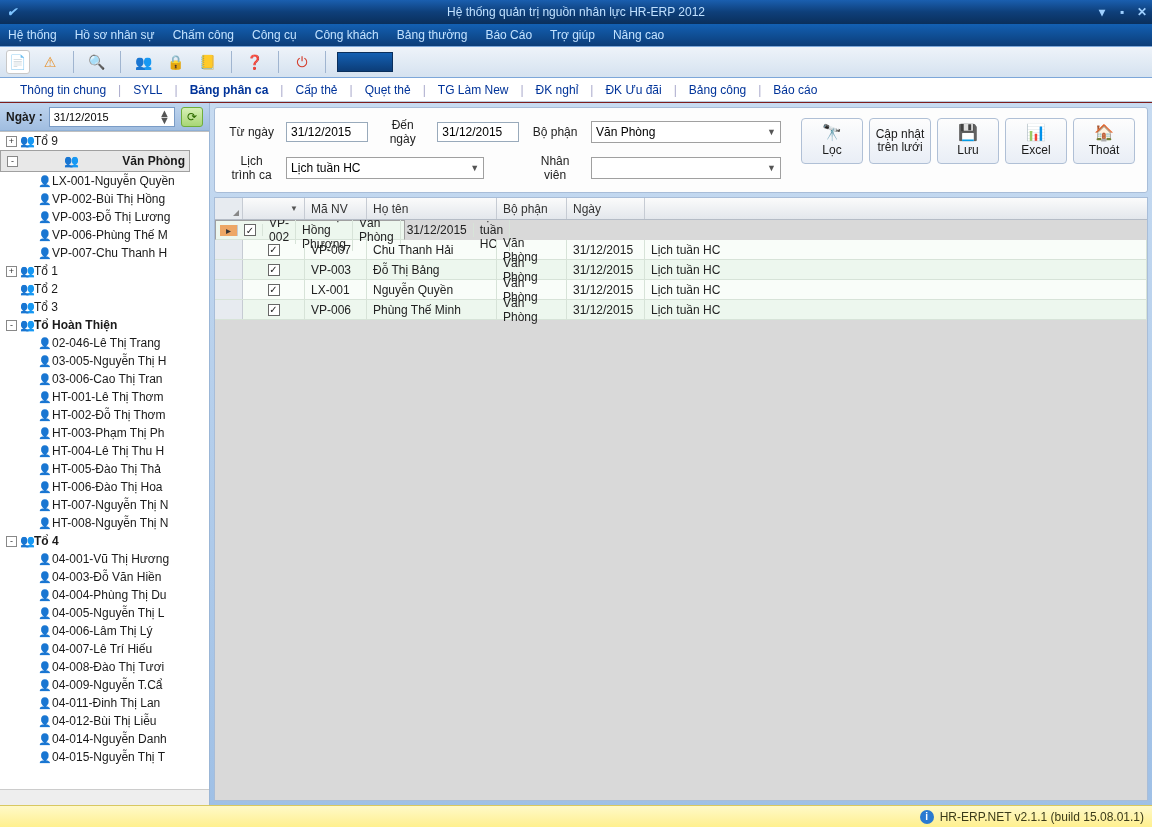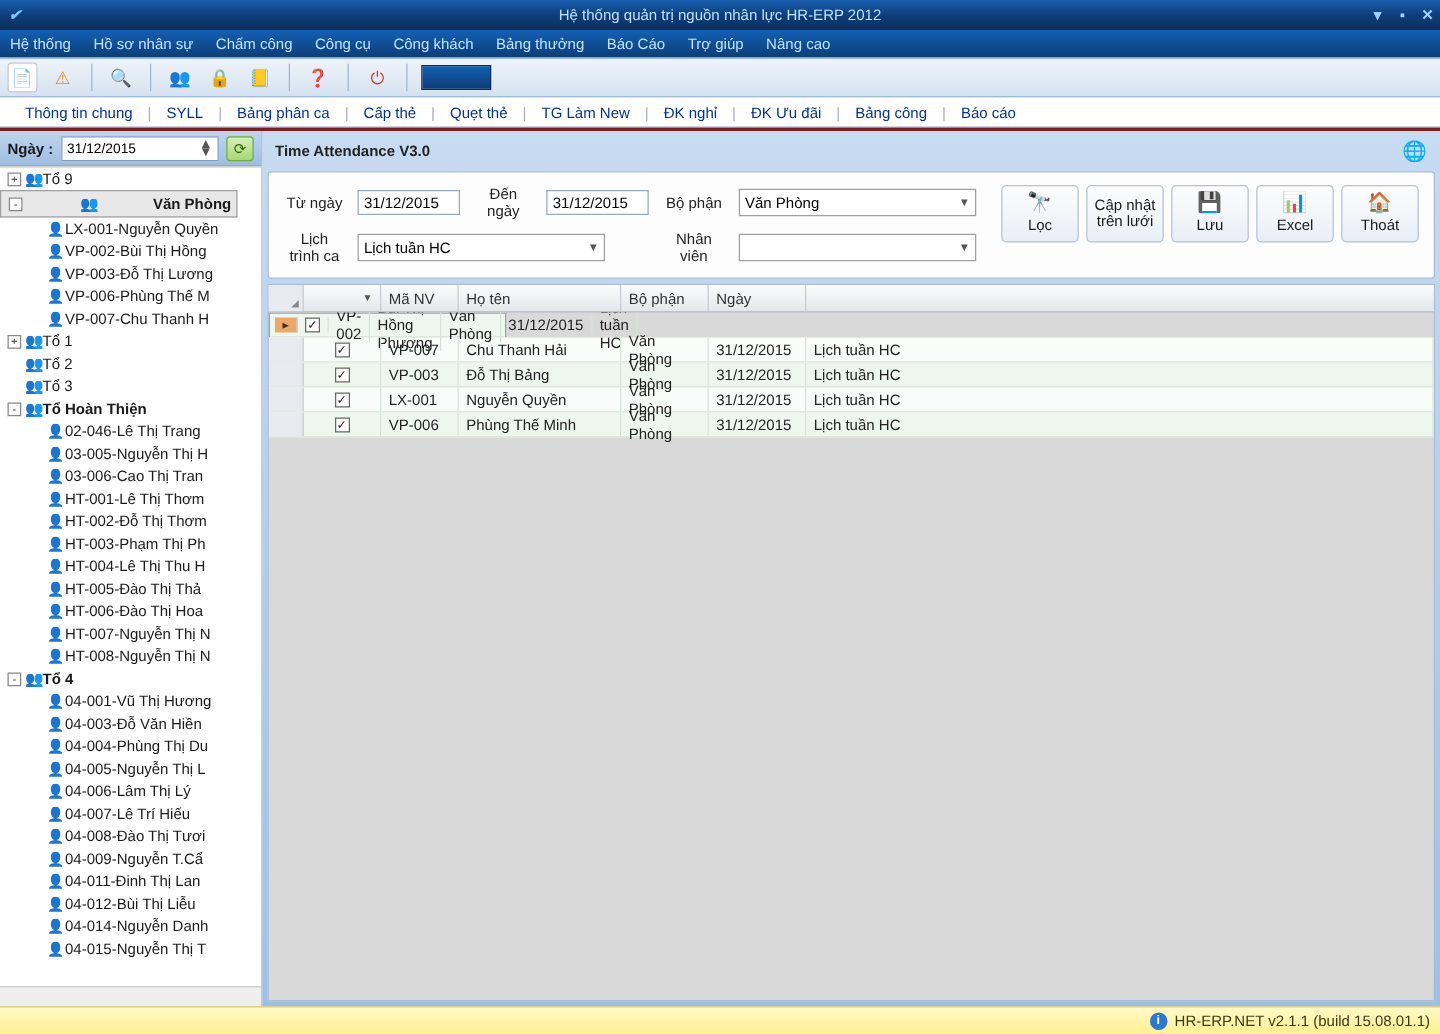--- a/index.html
+++ b/index.html
@@ -19,25 +19,25 @@
 
 .toolbar { height: 32px; background: linear-gradient(to bottom, #eef3f9, #d5e2f0); border-top: 1px solid #7da7d9; border-bottom: 1px solid #7da7d9; display: flex; align-items: center; padding: 0 6px; gap: 8px; }
 .tool-icon { width: 24px; height: 24px; display: flex; align-items: center; justify-content: center; border-radius: 3px; cursor: pointer; font-size: 14px; }
 .tool-icon.new { background: #fff; border: 1px solid #c8c8c8; }
 .tool-sep { width: 1px; height: 22px; background: #a0b5d0; margin: 0 3px; }
 .tool-box { width: 56px; height: 20px; background: linear-gradient(to bottom,#1360b3,#0c3d78); border: 1px solid #0a2f5c; }
 
 
 .tabbar { height: 24px; background: #fff; border-bottom: 1px solid #bcd; display: flex; align-items: flex-end; padding: 0 10px; }
 .tab { padding: 4px 10px; color: #003399; cursor: pointer; border-top-left-radius: 4px; border-top-right-radius: 4px; }
-.tab.active { font-weight: normal; }
+.tab.active { font-weight: bold; }
 .tab-sep { color: #aac; padding: 4px 2px; }
 
 
-.body { flex: 1; display: flex; background: #e6edf7; border-top: 3px solid #7f1d1d; min-height: 0; }
+.body { flex: 1; display: flex; background: #e6edf7; border-top: 1px solid #7f1d1d; min-height: 0; }
 .left-panel { width: 210px; display: flex; flex-direction: column; background: linear-gradient(to bottom,#c9dcf2,#a6c3e6); border-right: 1px solid #9bb6d6; }
 .date-row { height: 28px; background: linear-gradient(to bottom,#bfd5ef,#a0bde0); display: flex; align-items: center; padding: 0 6px; gap: 6px; border-bottom: 1px solid #8fb0d5; }
 .date-row label { color: #1a1a1a; font-weight: bold; }
 .date-input { flex: 1; display: flex; align-items: center; background: #fff; border: 1px solid #7a9cc6; height: 20px; padding: 0 4px; justify-content: space-between; }
 .date-input span { font-size: 11px; }
 .spinner { display: flex; flex-direction: column; font-size: 6px; line-height: 7px; color: #555; }
 .refresh-btn { width: 22px; height: 20px; background: linear-gradient(to bottom,#d6f0b5,#a8d676); border: 1px solid #6fae3b; border-radius: 3px; display: flex; align-items: center; justify-content: center; color: #2e6b00; cursor: pointer; }
 
 .tree { flex: 1; background: #fff; overflow: auto; border-top: 1px solid #c0c0c0; }
 .tree-node { display: flex; align-items: center; height: 18px; padding-left: 6px; white-space: nowrap; color: #1a1a1a; cursor: pointer; }
@@ -320,24 +320,20 @@
         </div>
         <div class="tree-node l1">
           <span class="ic-person">👤</span>
           <span class="lbl">04-015-Nguyễn Thị T</span>
         </div>
       </div>
     <div class="hscroll"></div>
   </div>
 
   <div class="right-panel">
-    <div class="panel-title">
-      <span class="t">Time Attendance V3.0</span>
-      <span class="globe-icon">🌐</span>
-    </div>
 
     <div class="filter-box">
       <div class="filter-fields">
         <label>Từ ngày</label>
         <div class="inp small">
             <span>31/12/2015</span>
           </div>
         <label>Đến ngày</label>
         <div class="inp small">
             <span>31/12/2015</span>

